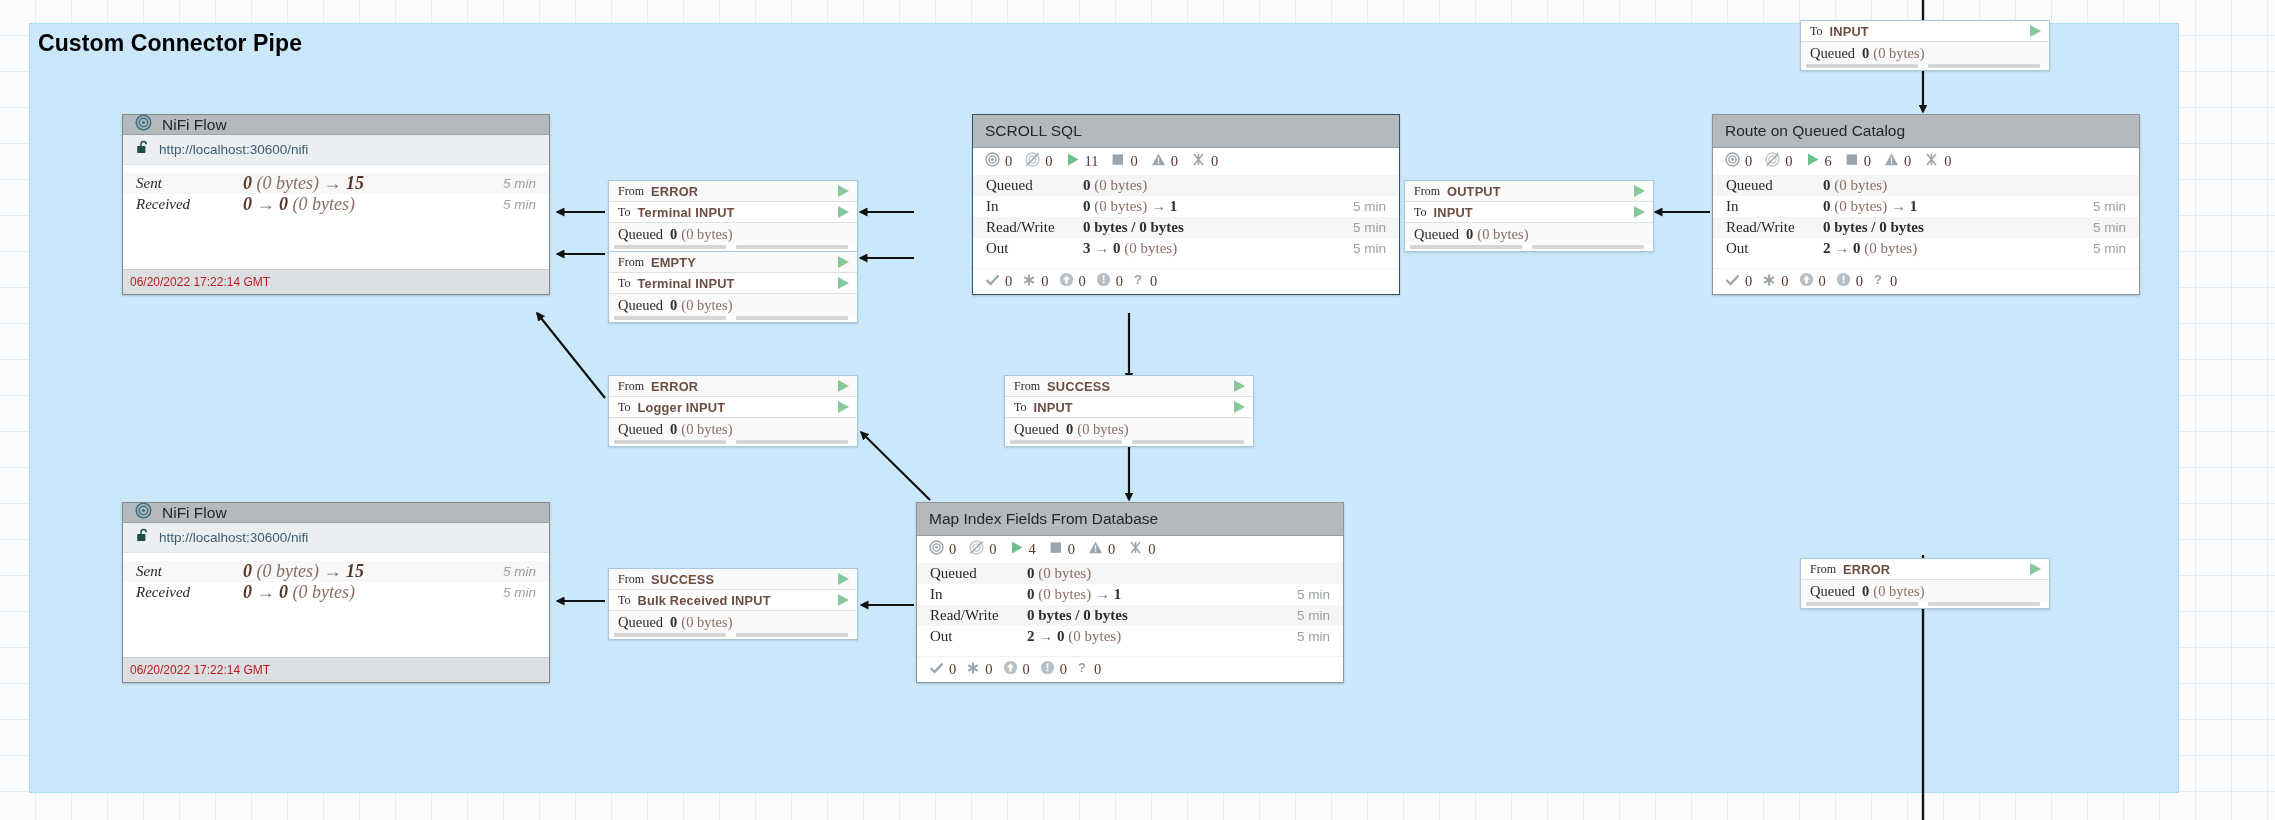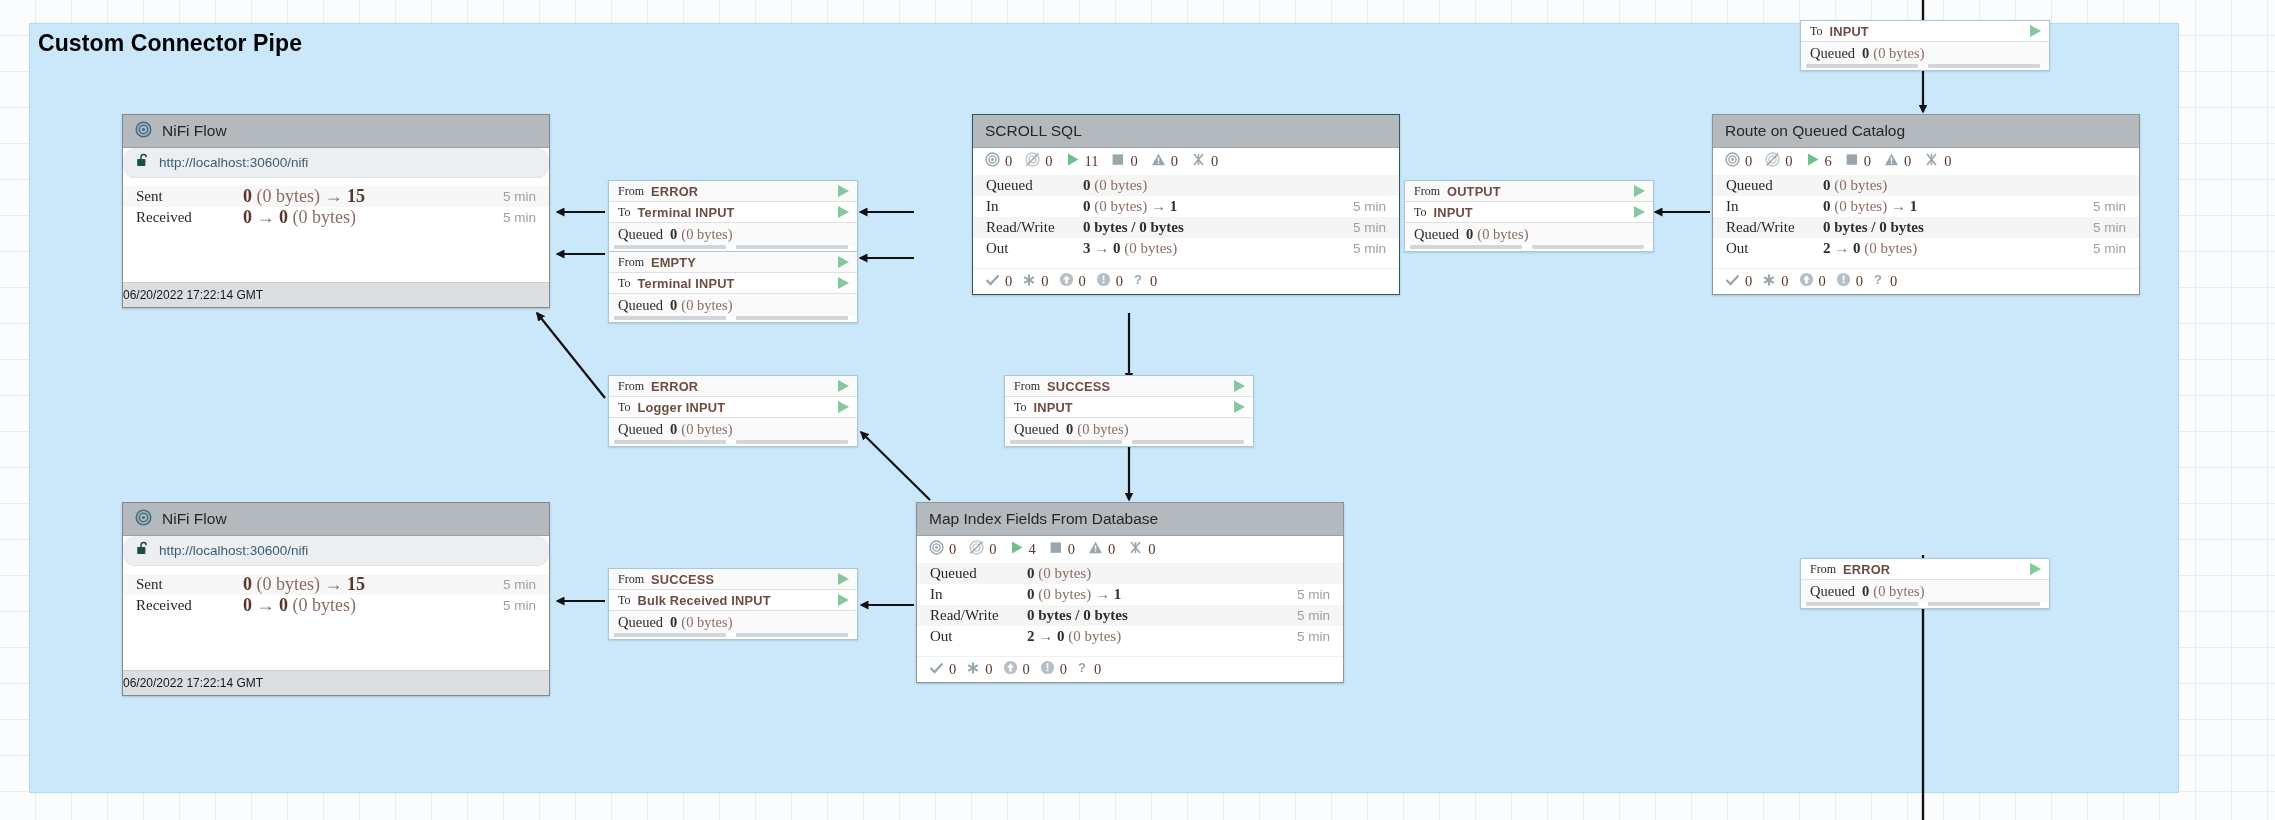--- a/index.html
+++ b/index.html
@@ -62,21 +62,21 @@
   
   .rpg {
     position: absolute;
     width: 428px;
     background: #ffffff;
     border: 1px solid #888888;
     box-sizing: border-box;
     box-shadow: 0 1px 2px rgba(0,0,0,0.18);
   }
   .rpg-header {
-    height: 33px;
+    height: 20px;
     background: #b3b9bd;
     border-bottom: 1px solid #9aa0a4;
     display: flex;
     align-items: center;
     padding: 0 0 0 12px;
     box-sizing: border-box;
   }
   .rpg-title {
     font-size: 15.5px;
     color: #262626;
@@ -84,40 +84,40 @@
     white-space: nowrap;
   }
   .rpg-uri-row {
     height: 30px;
     background: #eceff1;
     border-bottom: 1px solid #dfe3e6;
     display: flex;
     align-items: center;
     padding-left: 13px;
     box-sizing: border-box;
-    border-radius: 12px;
   }
   .rpg-uri {
     font-size: 13.5px;
     color: #3a5c74;
     margin-left: 9px;
     white-space: nowrap;
   }
   .rpg-body {
     background: #ffffff;
     padding-top: 8px;
     padding-bottom: 10px;
   }
   .rpg-stat {
     display: flex;
     align-items: center;
     height: 21px;
     font-size: 13.5px;
     padding: 0 13px;
     box-sizing: border-box;
+    font-style: italic;
   }
   .rpg-stat.alt { background: #f7f7f7; }
   .rpg-stat .lbl {
     width: 107px;
     color: #262626;
     font-family: "Liberation Serif", serif;
     font-size: 15px;
     white-space: nowrap;
   }
   .rpg-stat .val {
@@ -133,24 +133,24 @@
     font-size: 13.5px;
     white-space: nowrap;
   }
   .rpg-spacer { height: 44px; background: #ffffff; }
   .rpg-footer {
     height: 25px;
     background: #dcdfe1;
     border-top: 1px solid #c9cdd0;
     display: flex;
     align-items: center;
-    padding-left: 0;
+    padding-left: 7px;
     box-sizing: border-box;
     font-size: 12px;
-    color: #0f172a;
+    color: #b91c1c;
     white-space: nowrap;
   }
 
   
   .pg {
     position: absolute;
     width: 428px;
     background: #ffffff;
     border: 1px solid #34565d;
     box-sizing: border-box;

